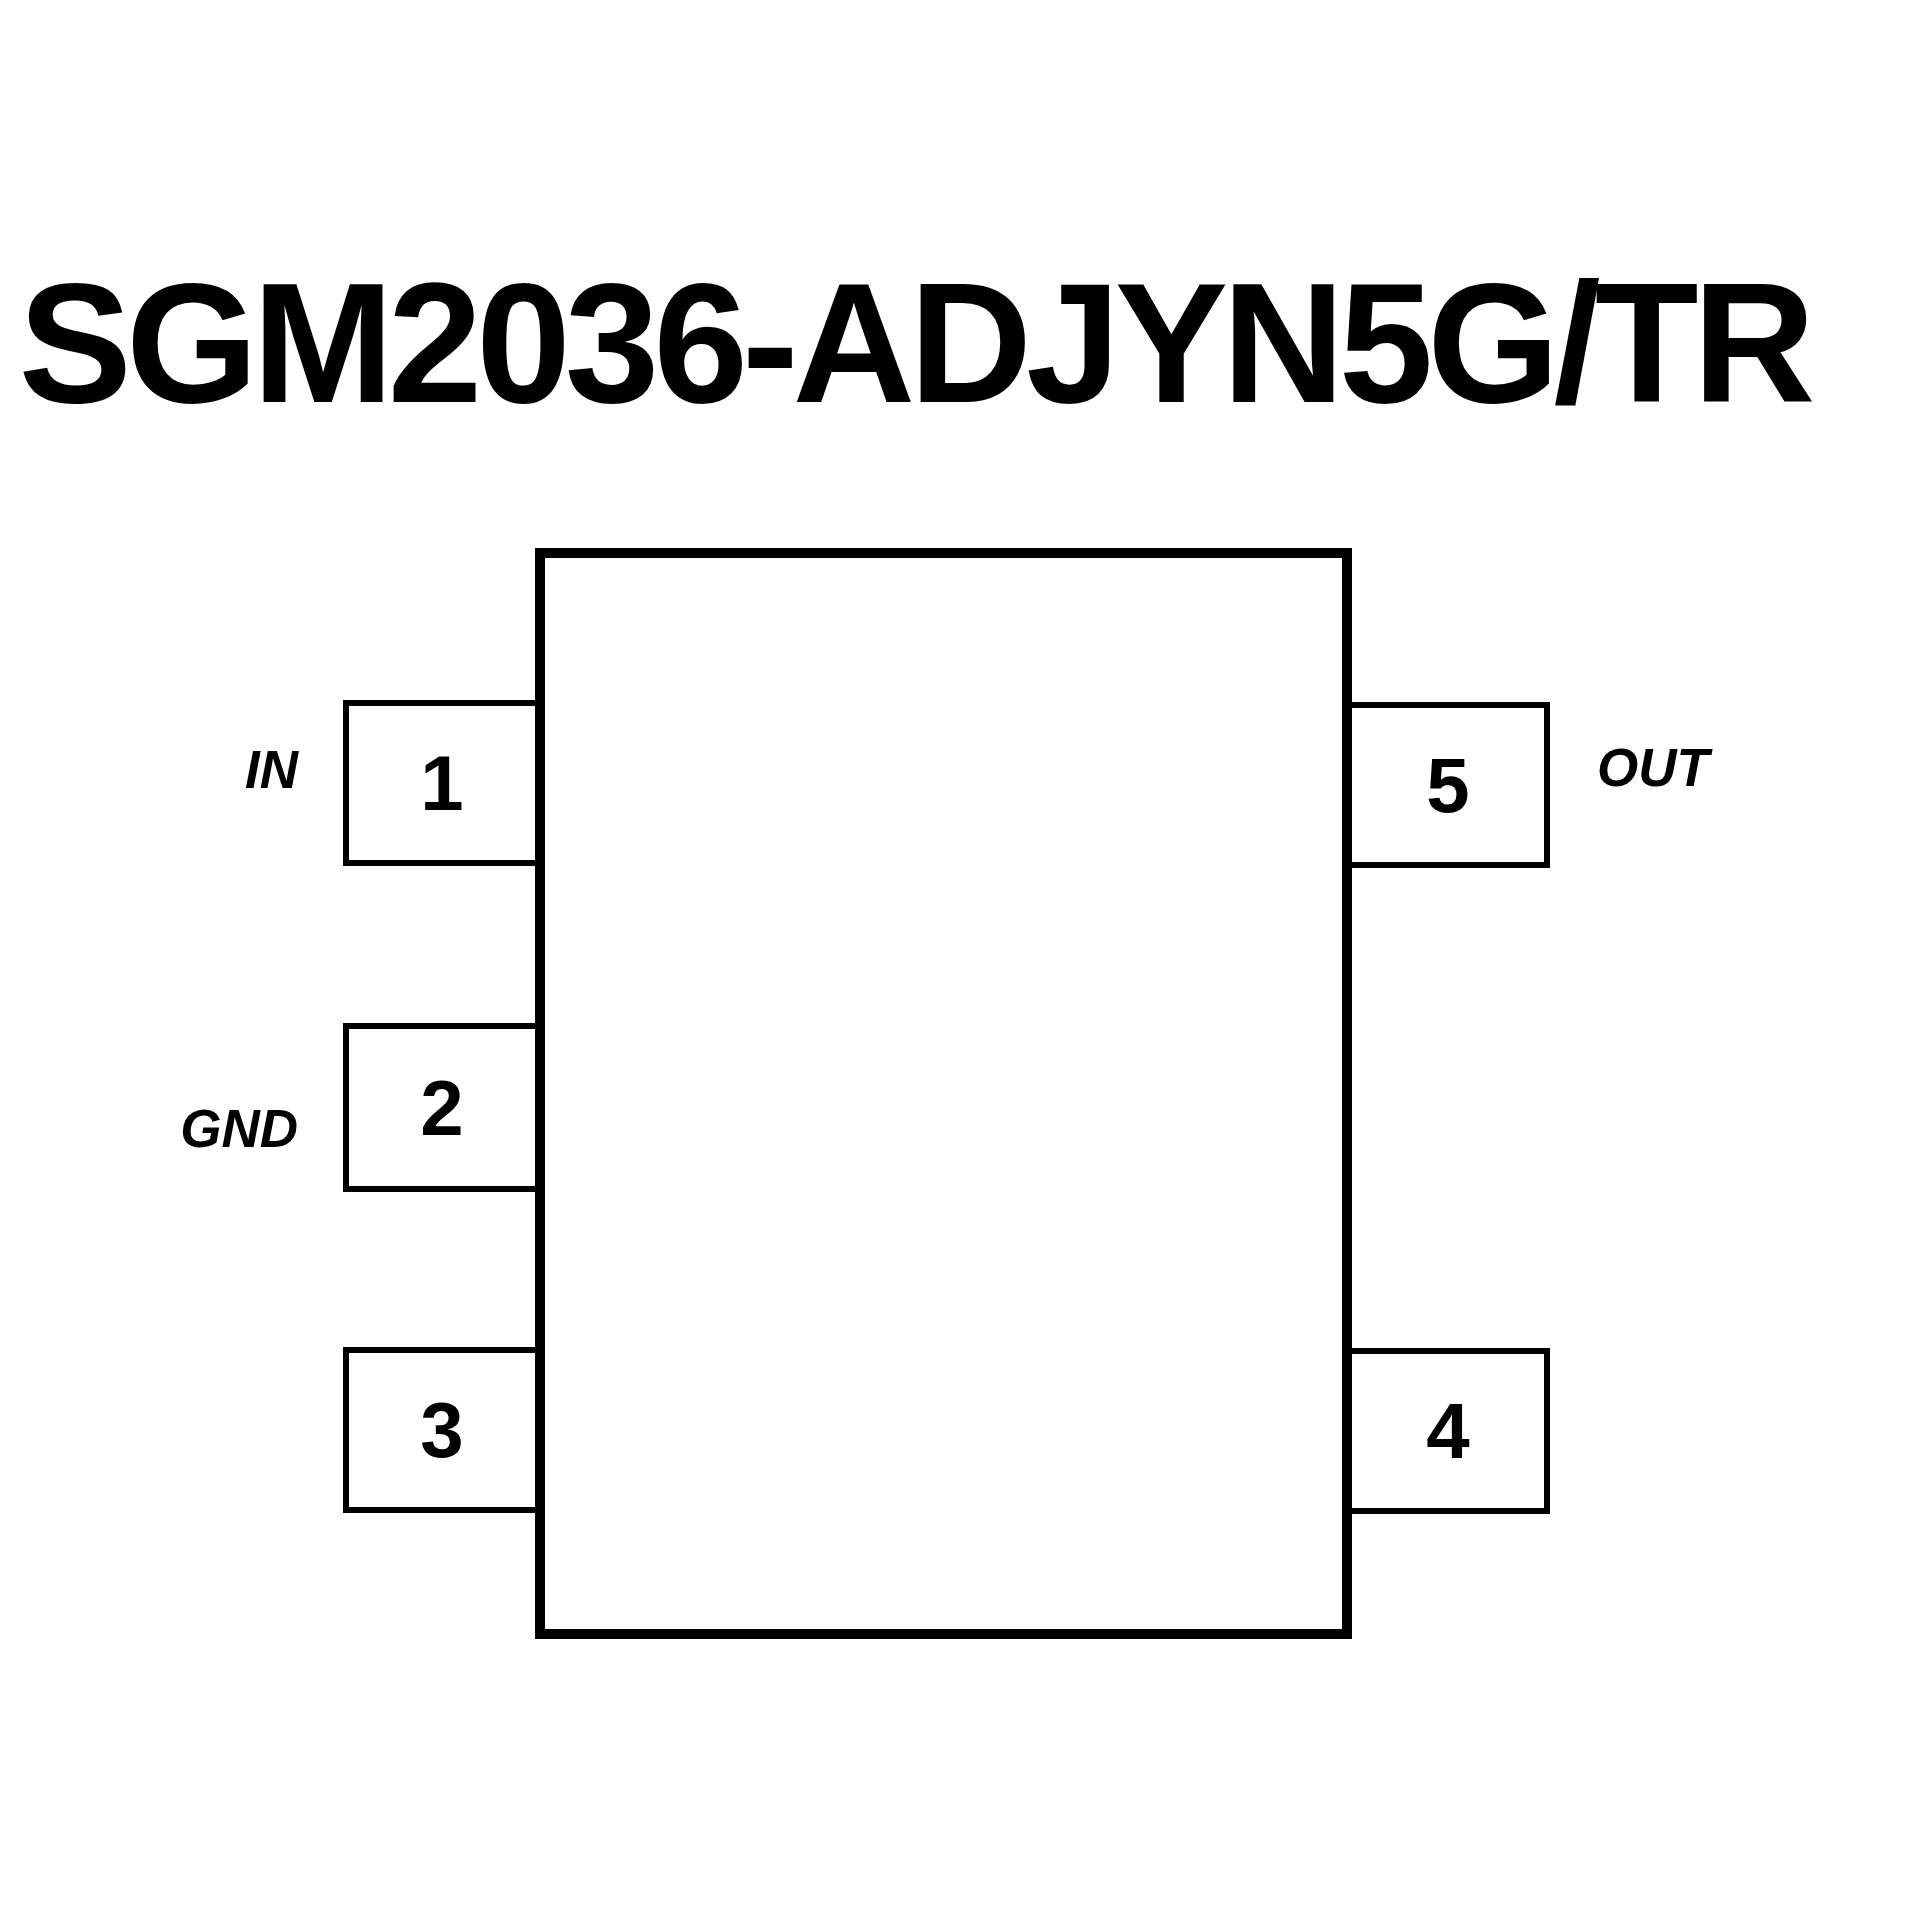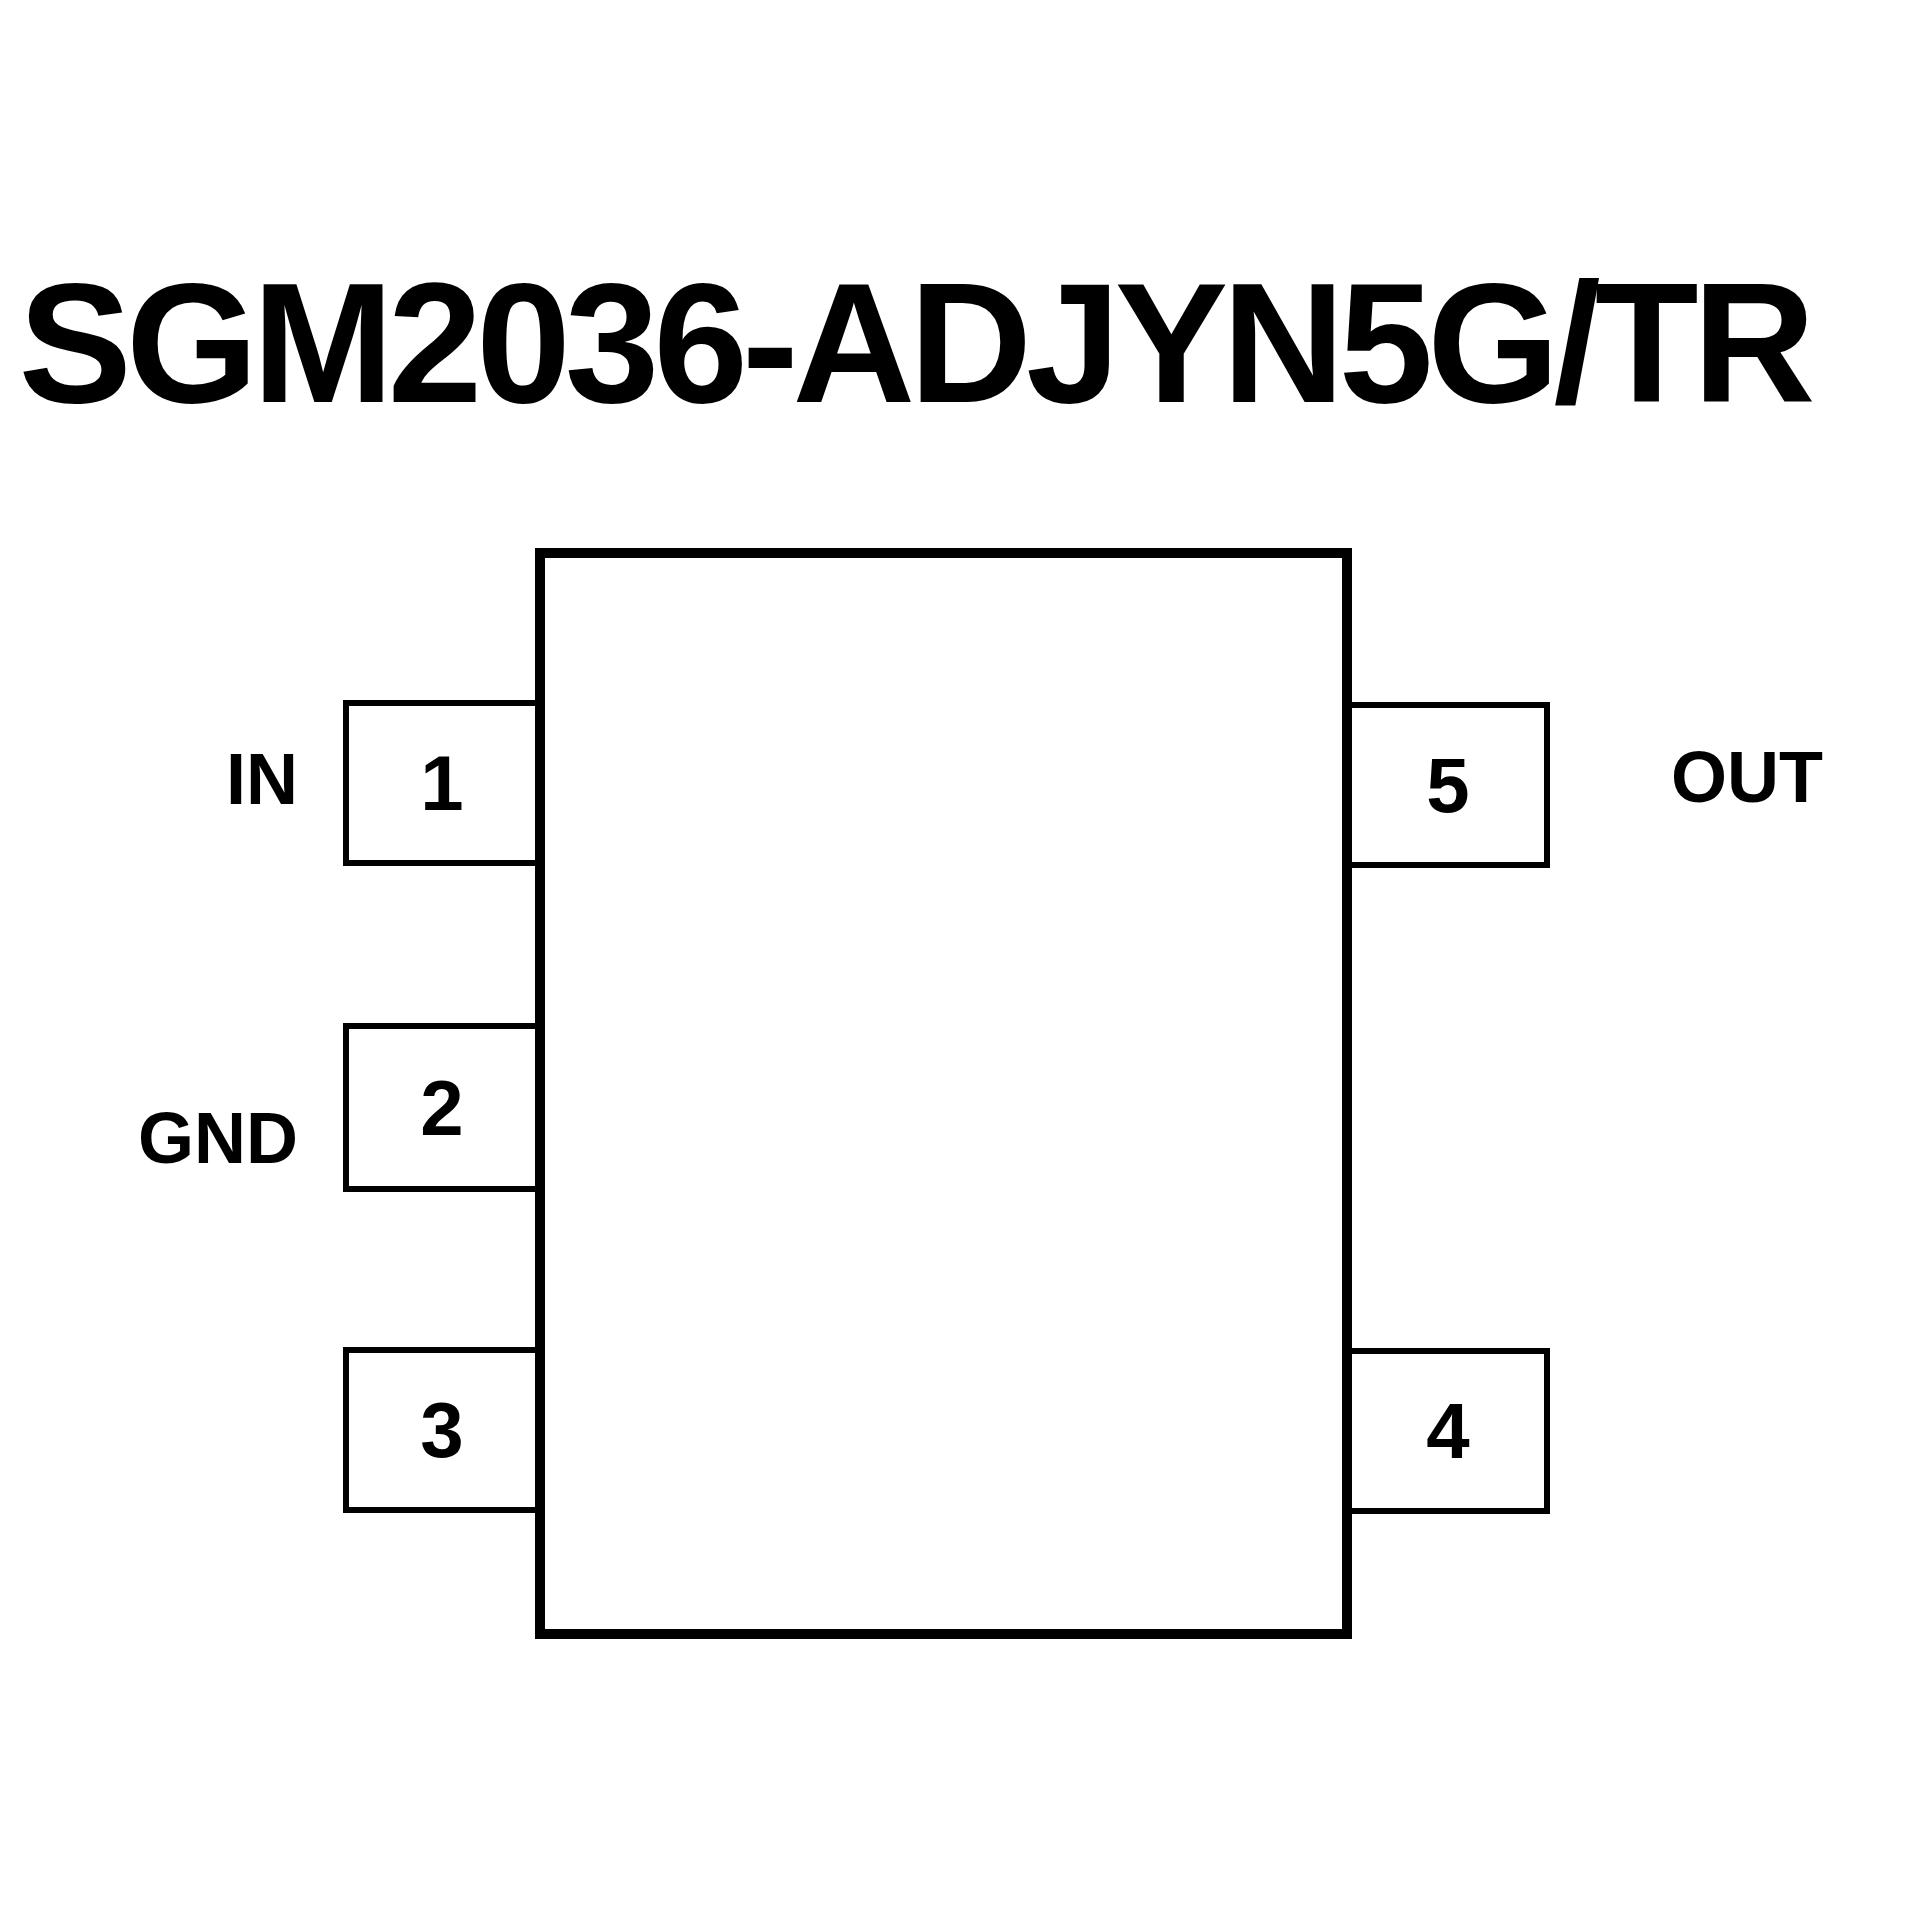--- a/index.html
+++ b/index.html
@@ -70,34 +70,35 @@
   }
   .pin-box.pos-l1 { top: 700px;  height: 166px; }
   .pin-box.pos-l2 { top: 1023px; height: 169px; }
   .pin-box.pos-l3 { top: 1347px; height: 166px; }
   .pin-box.pos-r5 { top: 702px;  height: 166px; }
   .pin-box.pos-r4 { top: 1348px; height: 166px; }
 
   
   .pin-label {
     position: absolute;
-    font-size: 72px;
+    font-size: 53px;
     font-weight: bold;
     line-height: 1;
     white-space: nowrap;
+    font-style: italic;
   }
   .pin-label.left {
     left: 58px;
     width: 240px;
     text-align: right;
   }
   .pin-label.right {
     left: 1597px;
     width: 300px;
-    text-align: center;
+    text-align: left;
   }
   .pin-label.pos-l1 { top: 743px; }
   .pin-label.pos-l2 { top: 1066px; margin-top: 36px; }
   .pin-label.pos-l3 { top: 1393px; }
   .pin-label.pos-r5 { top: 741px; }
   .pin-label.pos-r4 { top: 1393px; }
 </style>
 </head>
 <body>
 

